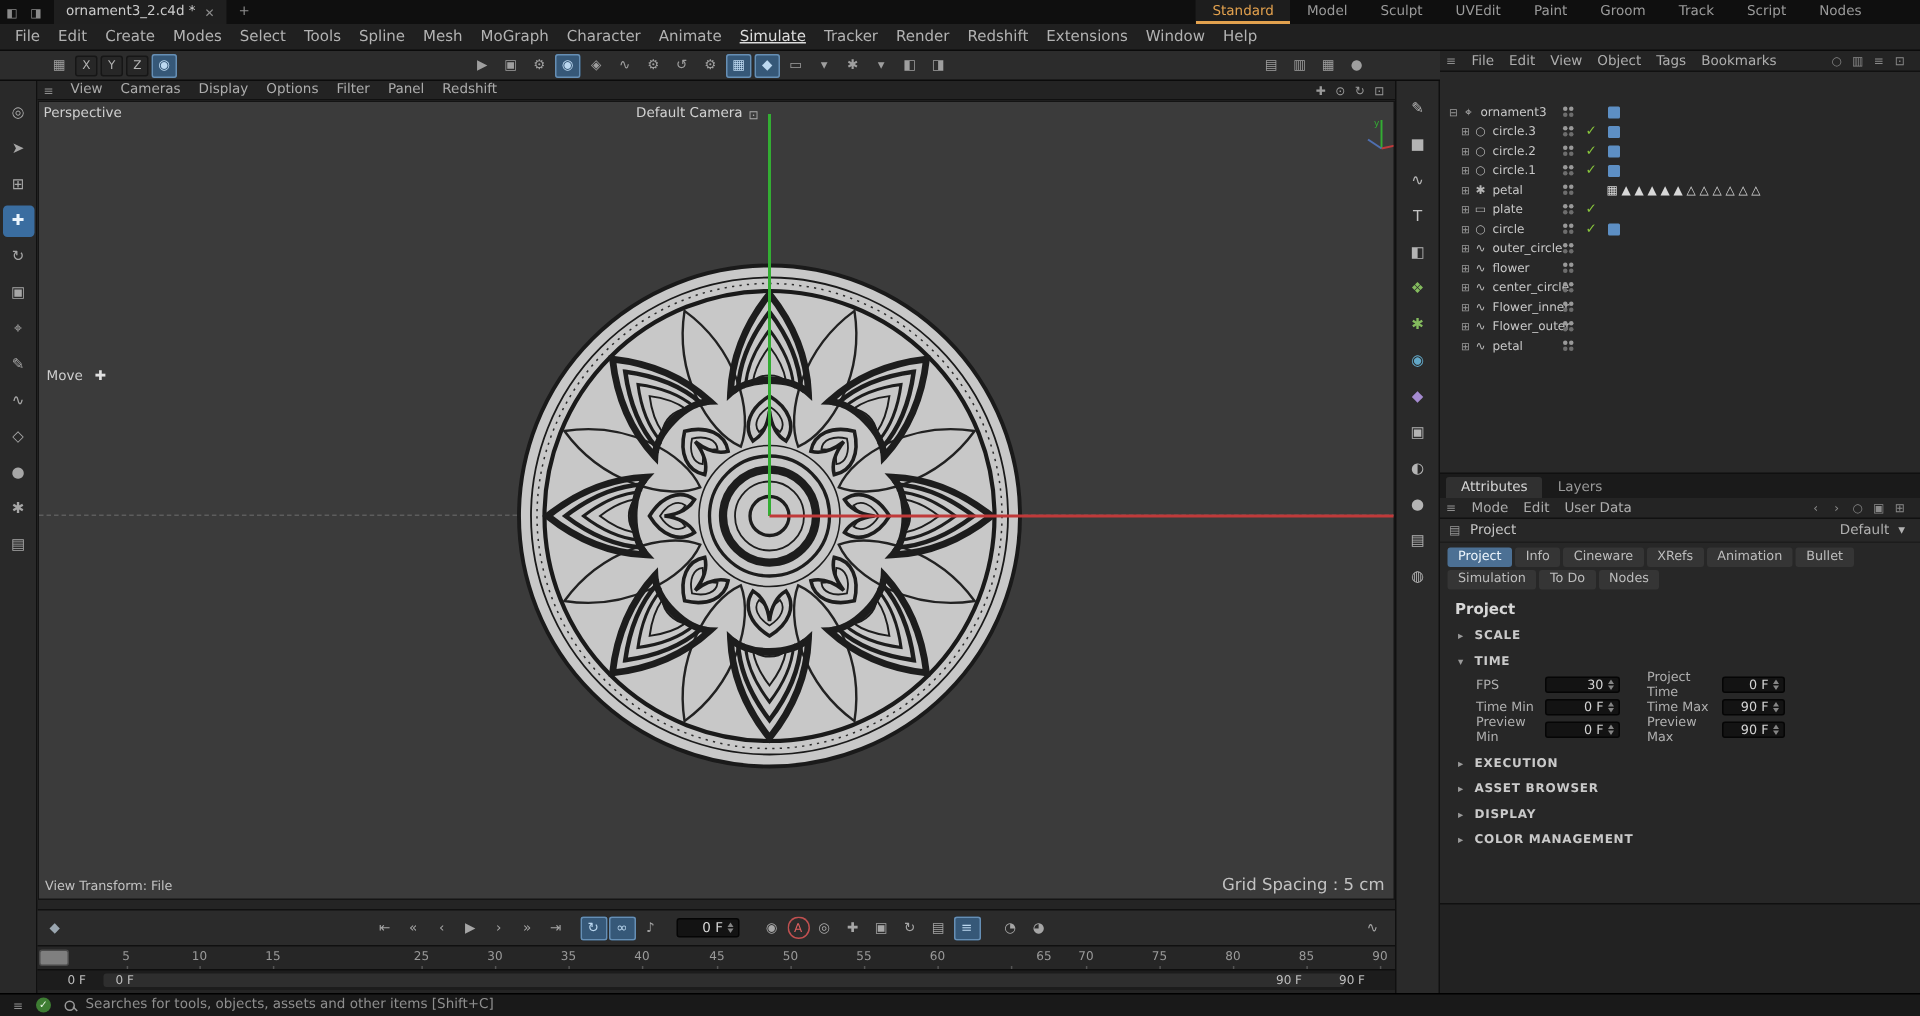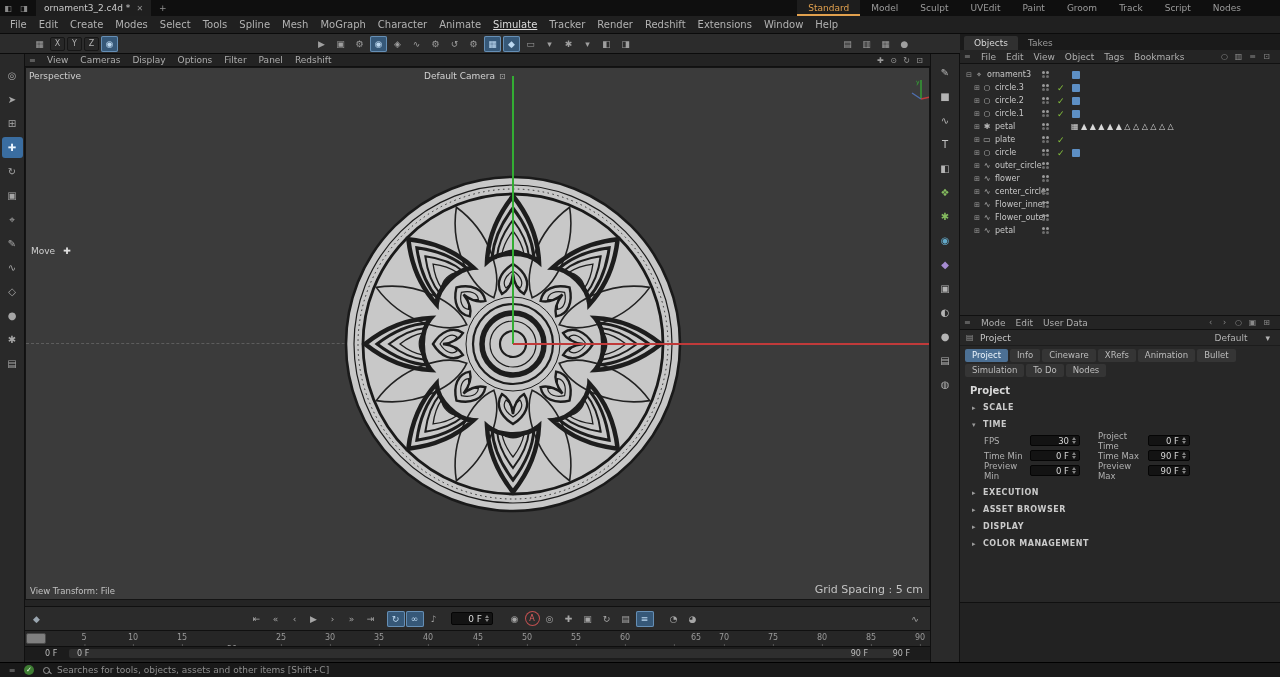--- a/index.html
+++ b/index.html
@@ -80,21 +80,21 @@
 .tdots{position:absolute;left:82px;top:3px;display:grid;grid-template-columns:3px 3px;gap:1px;}
 .tdots i{width:3px;height:3px;border-radius:50%;background:#999999;}
 .tdots i:nth-child(n+3){background:#6d6d6d;}
 .tcheck{position:absolute;left:97px;color:#86c23c;font-size:9px;font-weight:bold;}
 .ttags{position:absolute;left:111px;font-size:8px;color:#d8d8d8;letter-spacing:2.5px;white-space:nowrap;}
 .tblue{position:absolute;left:112px;top:3px;width:8px;height:8px;background:#5d8fc4;border-radius:1px;}
 
 
 .actx{height:16px;display:flex;align-items:center;font-size:9px;color:#c6c6c6;padding:0 6px;border-bottom:1px solid #1c1c1c;}
 .actx .ctx-icon{width:14px;font-size:8px;color:#9a9a9a;}
-.actx .preset{margin-left:auto;color:#b2b2b2;display:flex;gap:18px;align-items:flex-start;padding-right:4px;}
+.actx .preset{margin-left:auto;color:#b2b2b2;display:flex;gap:6px;align-items:flex-start;padding-right:4px;}
 .atabs-wrap{display:flex;flex-wrap:wrap;padding:2px 4px;}
 .atab-btn{margin:1px;height:13px;line-height:13px;padding:0 7px;font-size:8.5px;background:#353535;border-radius:2px;color:#bdbdbd;}
 .atab-btn.active{background:#4c7094;color:#ecf4fc;}
 .atitle{padding:5px 0 3px 10px;font-size:10px;font-weight:bold;color:#d8d8d8;}
 .asec{height:17px;display:flex;align-items:center;padding-left:12px;}
 .asec .chev{width:11px;font-size:7px;color:#9a9a9a;}
 .asec .aseclbl{font-size:8px;font-weight:bold;letter-spacing:0.5px;color:#cacaca;}
 .arow{display:flex;align-items:center;height:15px;padding-left:24px;font-size:8.5px;color:#b0b0b0;}
 .albl1{width:46px;}
 .albl2{width:50px;margin-left:18px;}
@@ -421,27 +421,20 @@
 
       <span class="rs-icon" style="color: rgb(180, 180, 180);">●</span>
 
       <span class="rs-icon" style="color: rgb(180, 180, 180);">▤</span>
 
       <span class="rs-icon" style="color: rgb(180, 180, 180);">◍</span>
 
   </div>
 
   <div class="objects-panel">
-    <div class="ptabs">
-
-        <span class="ptab active">Objects</span>
-
-        <span class="ptab">Takes</span>
-
-    </div>
     <div class="pmenu">
       <span class="burger">≡</span>
 
         <span class="pmenu-item">File</span>
 
         <span class="pmenu-item">Edit</span>
 
         <span class="pmenu-item">View</span>
 
         <span class="pmenu-item">Object</span>
@@ -656,20 +649,27 @@
           </span>
 
           <span class="ttags"></span>
 
         </div>
 
     </div>
   </div>
 
   <div class="attr-panel">
+    <div class="ptabs">
+
+        <span class="ptab active">Attributes</span>
+
+        <span class="ptab">Layers</span>
+
+    </div>
     <div class="pmenu">
       <span class="burger">≡</span>
 
         <span class="pmenu-item">Mode</span>
 
         <span class="pmenu-item">Edit</span>
 
         <span class="pmenu-item">User Data</span>
 
       <span class="pmenu-icons">

